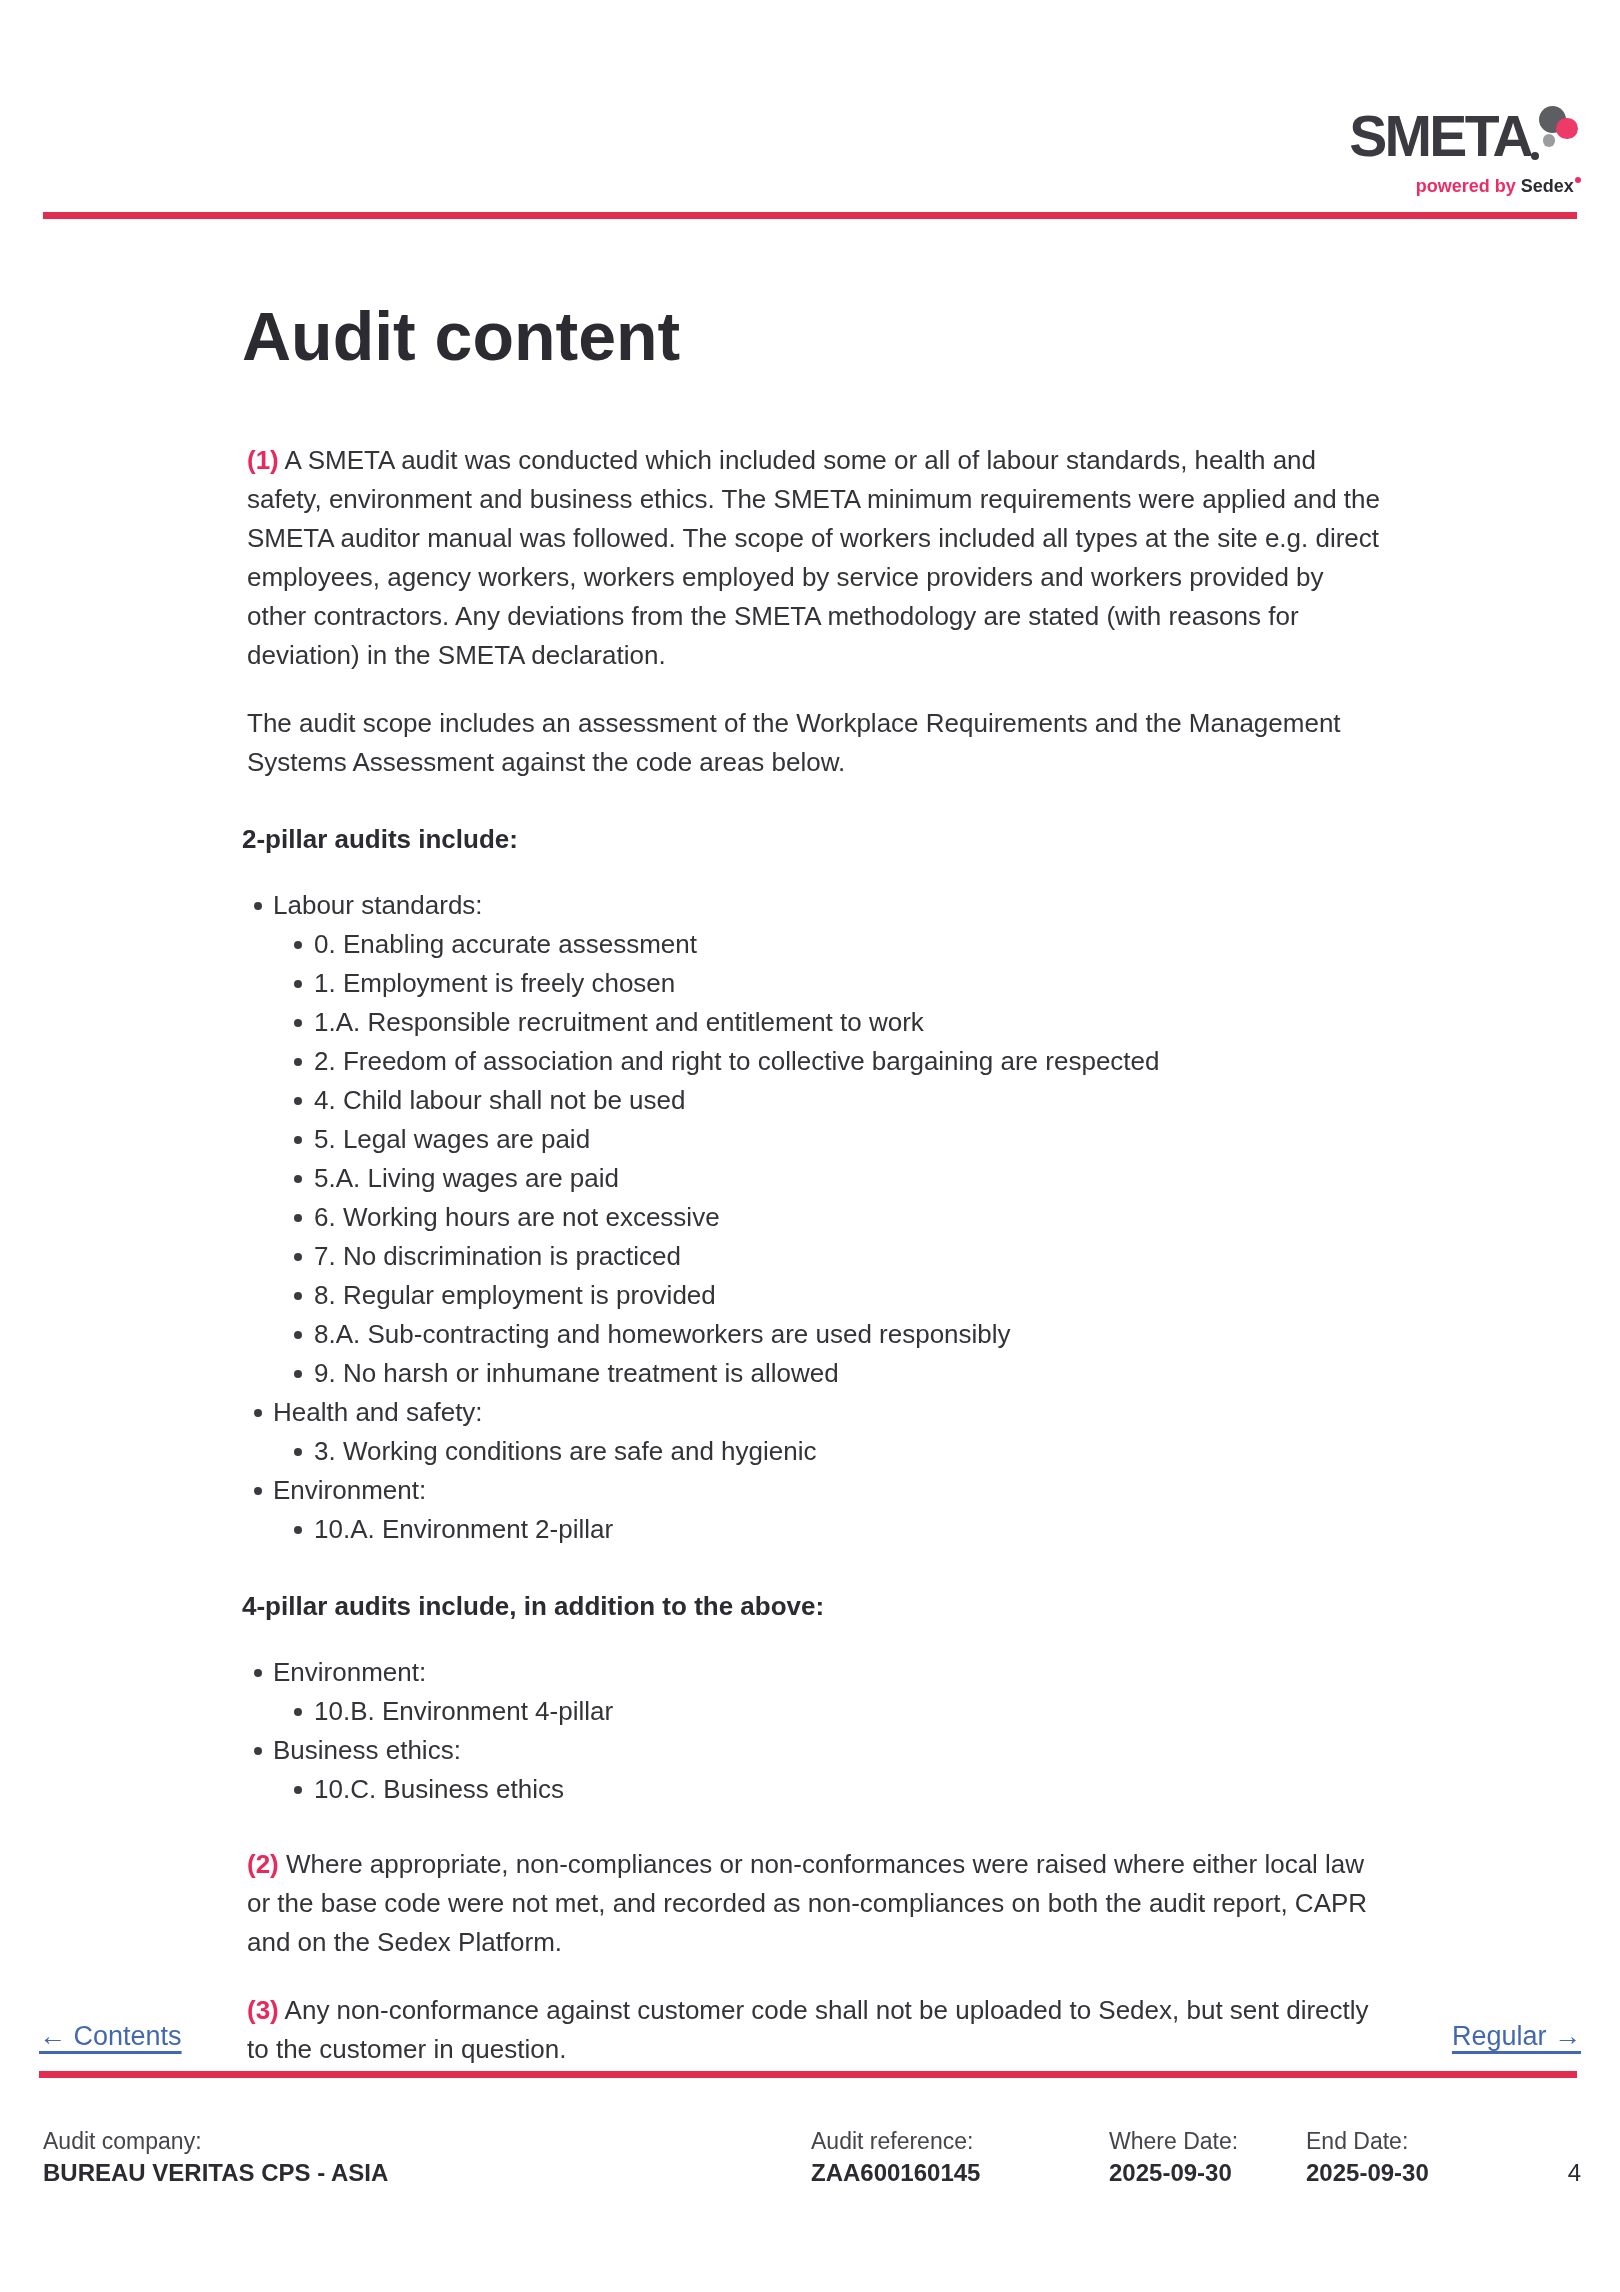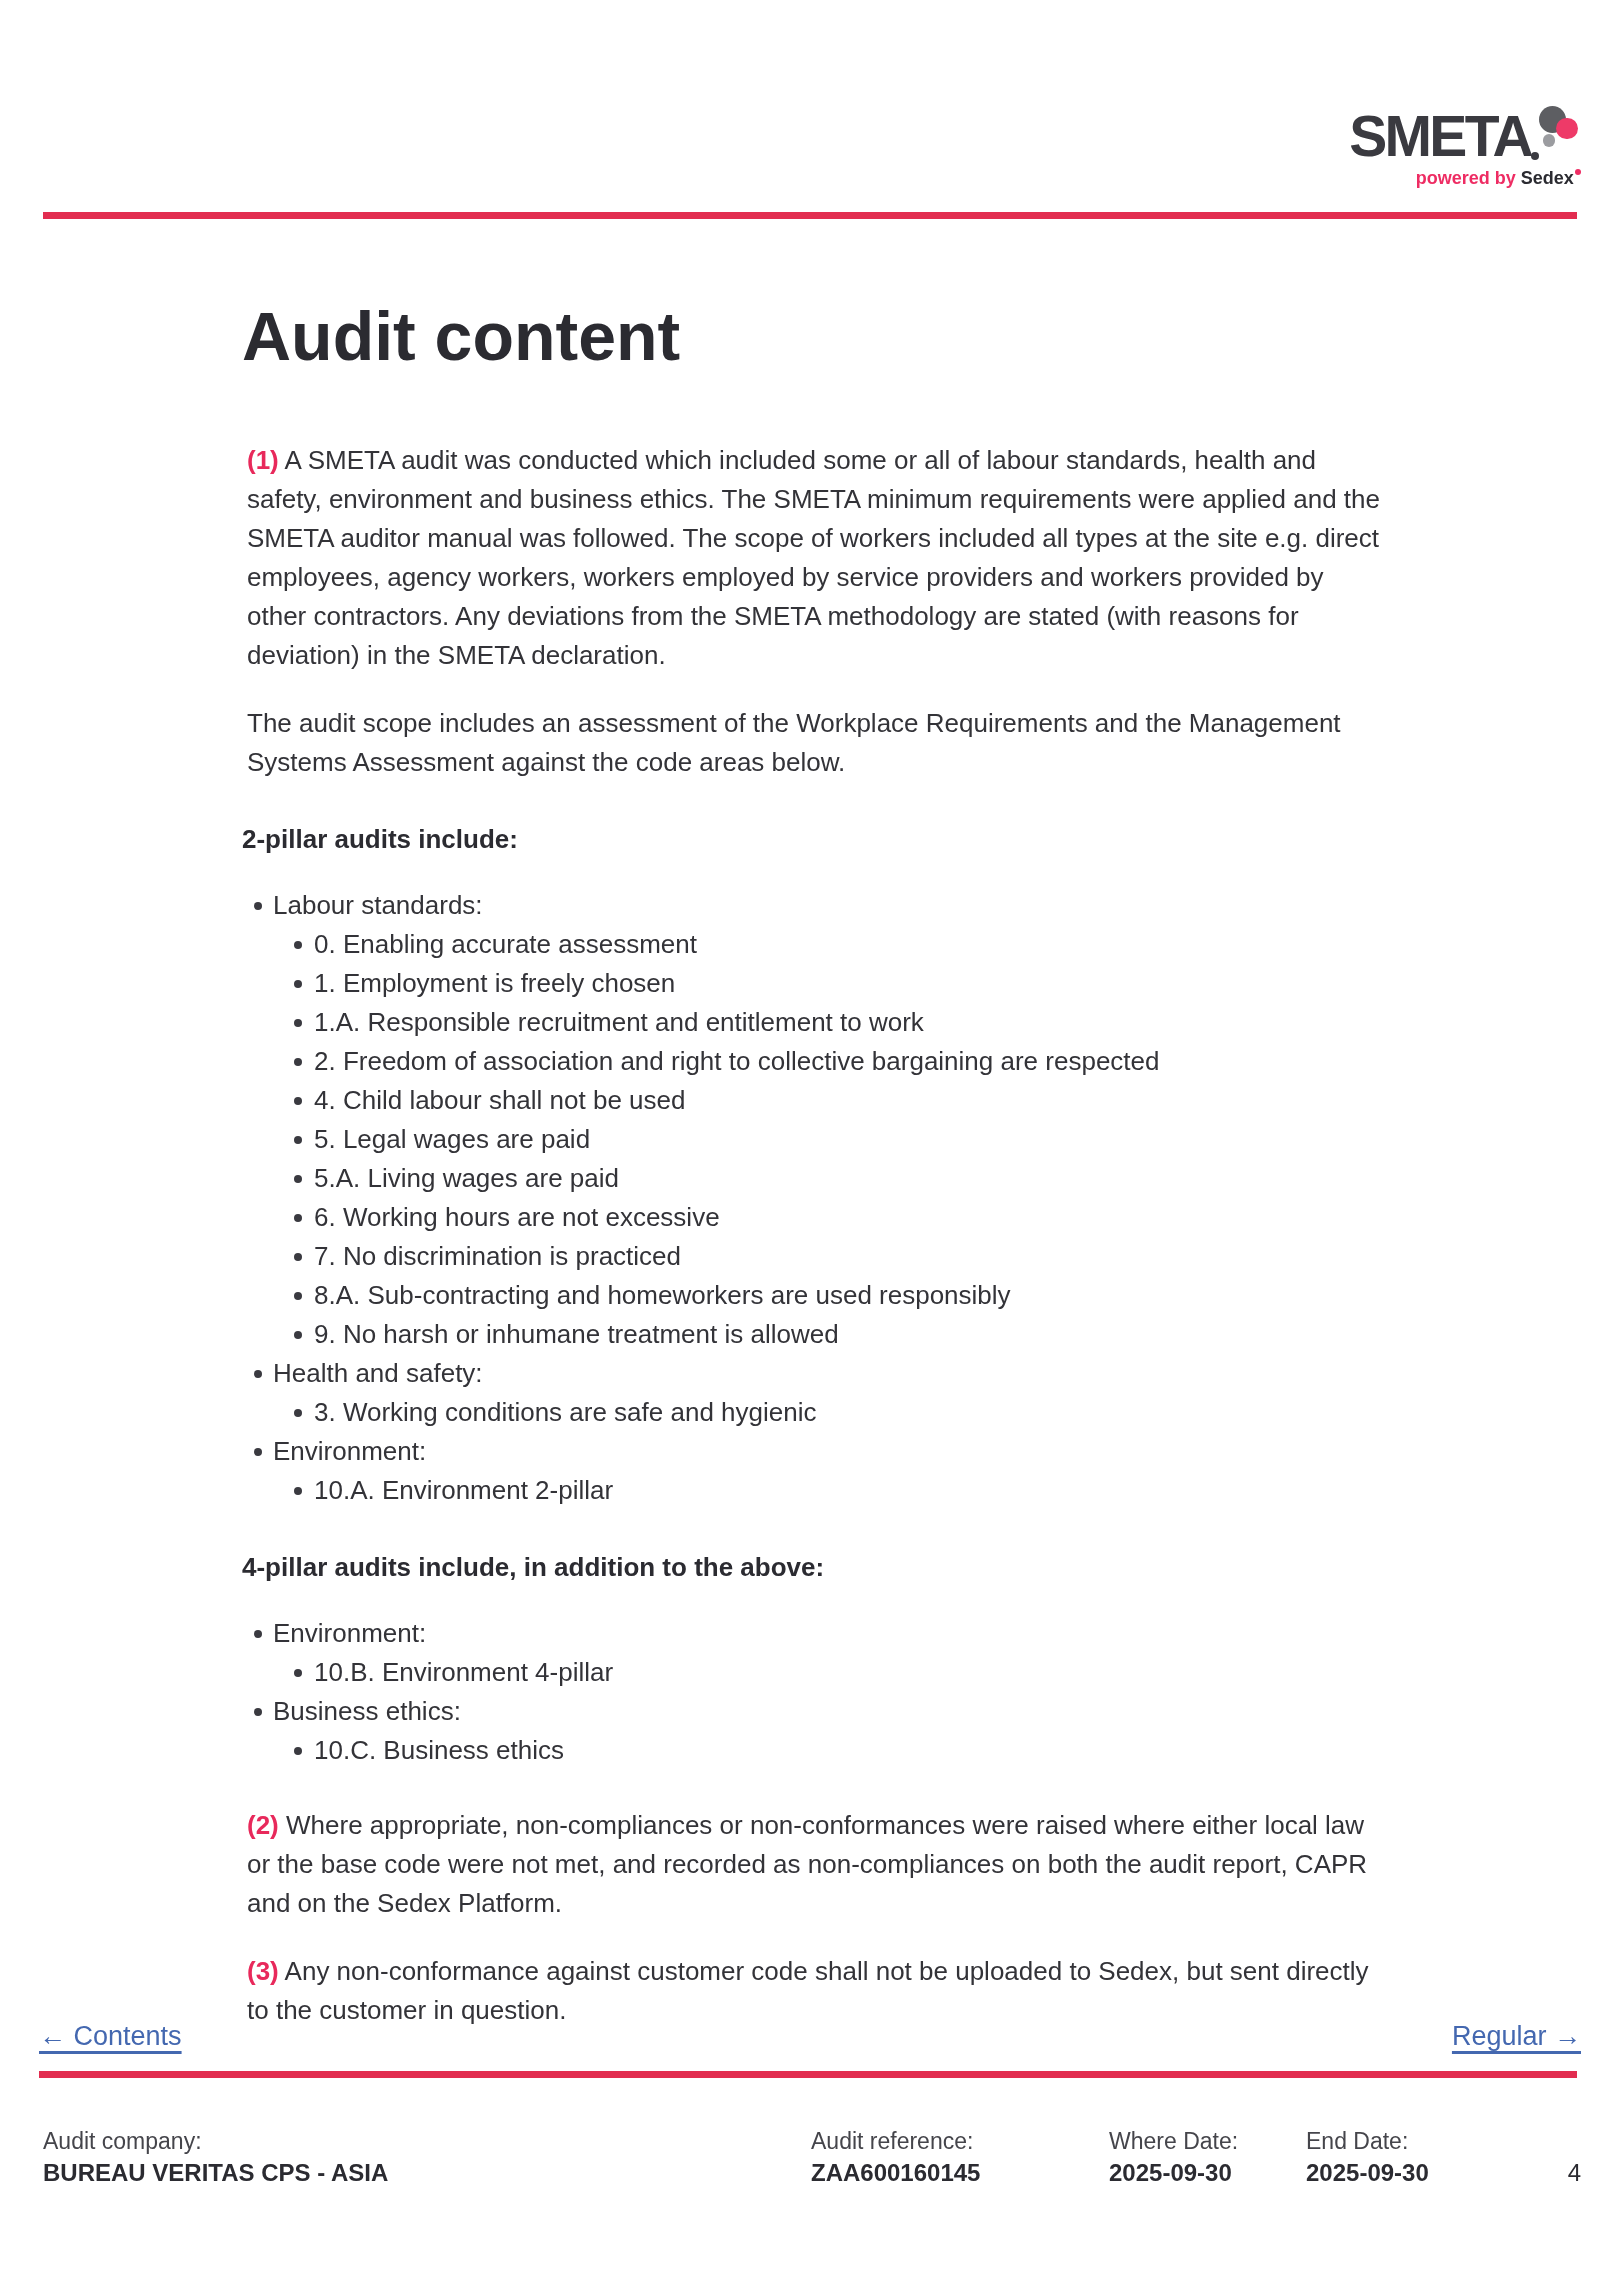--- a/index.html
+++ b/index.html
@@ -14,21 +14,21 @@
 
   
   .logo { position:absolute; top:106px; right:39px; text-align:right; }
   .logo-row { display:flex; align-items:flex-end; justify-content:flex-end; }
   .logo-text { font-size:57px; font-weight:800; color:#3a3a40; letter-spacing:-2.7px; line-height:0.95; }
   .logo-mark { position:relative; width:50px; height:57px; }
   .logo-mark .dot-period { position:absolute; left:0; bottom:2.7px; width:8px; height:8px; border-radius:50%; background:#3a3a40; }
   .logo-mark .c-big   { position:absolute; left:8px;  top:0;    width:27px; height:27px; border-radius:50%; background:#5d5e62; }
   .logo-mark .c-pink  { position:absolute; left:25px; top:11.6px; width:21.5px; height:21.5px; border-radius:50%; background:#ee3a68; }
   .logo-mark .c-small { position:absolute; left:11.6px; top:28px; width:12.5px; height:12.5px; border-radius:50%; background:#9b9ca0; }
-  .tagline { margin-top:6px; font-size:18px; font-weight:700; line-height:1; white-space:nowrap; }
+  .tagline { margin-top:14px; font-size:18px; font-weight:700; line-height:1; white-space:nowrap; }
   .tagline .pink { color:#ee2c63; }
   .tagline .dark { color:#2b2b31; }
   .tagline .tm-dot { display:inline-block; width:6.3px; height:6.3px; border-radius:50%; background:#ee2c63; vertical-align:top; margin-left:0.9px; }
 
   .rule-top    { position:absolute; left:43px; top:212px;  width:1534px; height:7.2px; background:#e22d50; }
   .rule-bottom { position:absolute; left:39px; top:2071px; width:1538px; height:7.2px; background:#e22d50; }
 
   
   .content { position:absolute; left:242px; top:297px; width:1145px; }
   h1 { font-size:68px; font-weight:700; color:#2b2b31; margin:0 0 66px 0; letter-spacing:0; }
@@ -114,20 +114,23 @@
         <li>
             <span class="li-row"><span class="dot"></span><span>5.A. Living wages are paid</span></span>
           </li>
         <li>
             <span class="li-row"><span class="dot"></span><span>6. Working hours are not excessive</span></span>
           </li>
         <li>
             <span class="li-row"><span class="dot"></span><span>7. No discrimination is practiced</span></span>
           </li>
         <li>
+            <span class="li-row"><span class="dot"></span><span>8. Regular employment is provided</span></span>
+          </li>
+        <li>
             <span class="li-row"><span class="dot"></span><span>8.A. Sub-contracting and homeworkers are used responsibly</span></span>
           </li>
         <li>
             <span class="li-row"><span class="dot"></span><span>9. No harsh or inhumane treatment is allowed</span></span>
           </li>
       </ul>
     </li>
     <li>
       <span class="li-row"><span class="dot"></span><span>Health and safety:</span></span>
       <ul class="sub">

